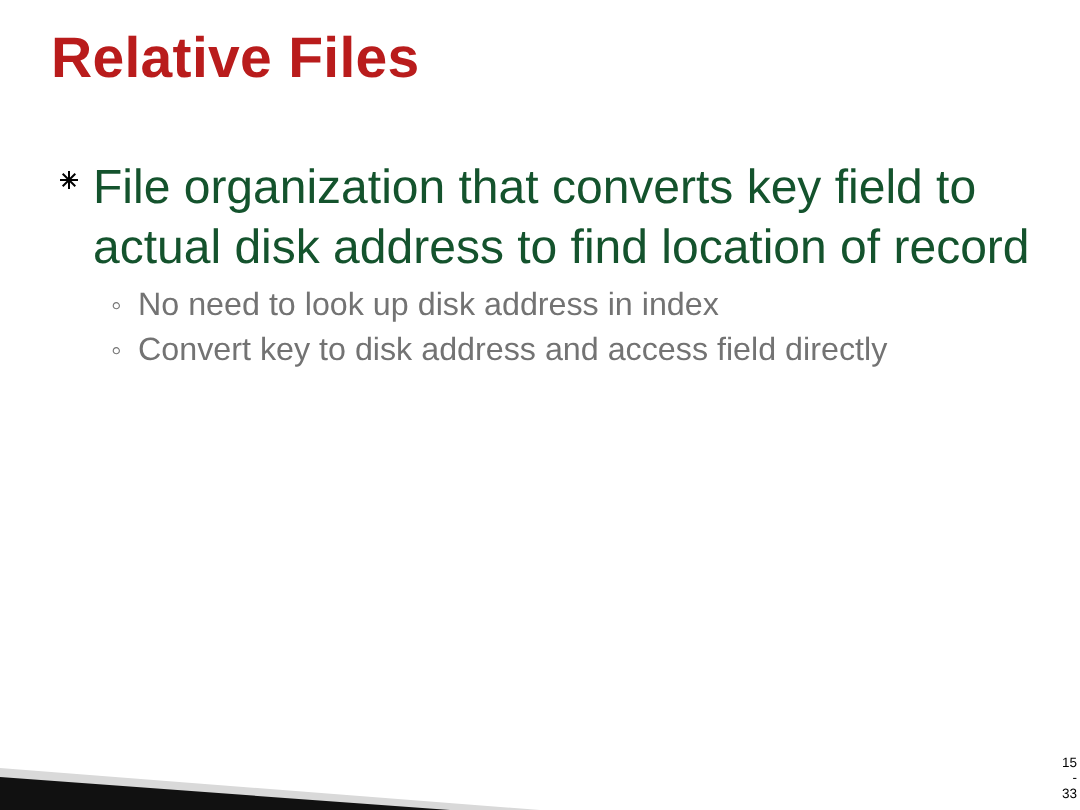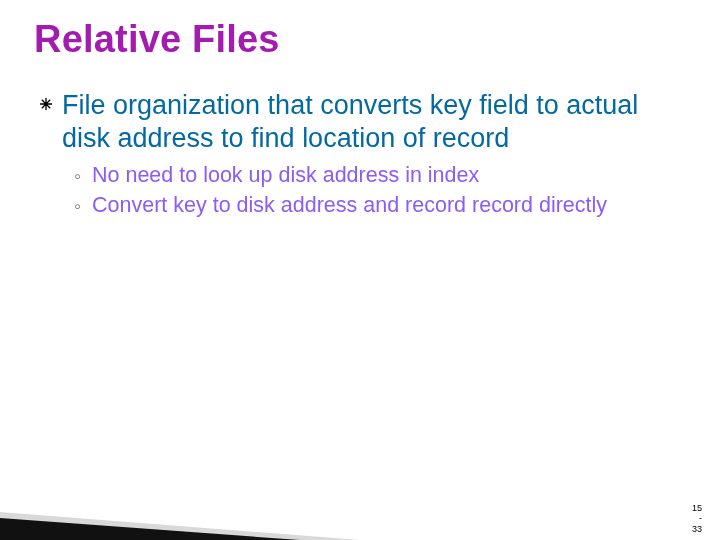--- a/index.html
+++ b/index.html
@@ -12,70 +12,70 @@
   }
   .slide {
     width: 720px;
     height: 540px;
     position: relative;
     padding: 18px 30px 0 34px;
   }
   .title {
     font-size: 38px;
     font-weight: 700;
-    color: #a21caf;
+    color: #b91c1c;
     letter-spacing: 0.2px;
-    margin-bottom: 28px;
+    margin-bottom: 44px;
     font-family: "Lucida Sans", "Lucida Sans Unicode", "Lucida Grande", Verdana, sans-serif;
   }
   .content {
     padding-left: 6px;
   }
   .top-bullet {
     display: flex;
     align-items: flex-start;
     margin-bottom: 6px;
   }
   .bullet-marker {
     flex: 0 0 auto;
     width: 22px;
     font-size: 18px;
     line-height: 30px;
     color: #000;
     font-family: Arial, sans-serif;
   }
   .bullet-marker svg { display: block; margin-top: 9px; }
   .top-text {
-    font-size: 27px;
+    font-size: 32px;
     line-height: 1.24;
-    color: #0369a1;
+    color: #14532d;
   }
   .sub-list {
     margin: 2px 0 14px 34px;
   }
   .sub-item {
     display: flex;
     align-items: flex-start;
     margin-bottom: 2px;
   }
   .sub-marker {
     flex: 0 0 auto;
     width: 18px;
     font-size: 20px;
     line-height: 28px;
     color: #777;
   }
   .sub-text {
     font-size: 21.5px;
     line-height: 1.26;
-    color: #8b5cf6;
+    color: #737373;
   }
   .pagenum {
     position: absolute;
-    right: 18px;
+    right: 2px;
     bottom: 6px;
     text-align: right;
     font-size: 9px;
     line-height: 1.15;
     color: #000;
   }
   
   .wedge-dark, .wedge-light {
     position: absolute;
     bottom: 0;
@@ -111,21 +111,21 @@
       <span class="top-text">File organization that converts key field to actual disk address to find location of record</span>
     </div>
 
     <div class="sub-list">
       <div class="sub-item">
         <span class="sub-marker">◦</span>
         <span class="sub-text">No need to look up disk address in index</span>
       </div>
       <div class="sub-item">
         <span class="sub-marker">◦</span>
-        <span class="sub-text">Convert key to disk address and record record directly</span>
+        <span class="sub-text">Convert key to disk address and access field directly</span>
       </div>
     </div>
 
 
   </div>
 
   <div class="wedge-light"></div>
   <div class="wedge-dark"></div>
 
   <div class="pagenum">

